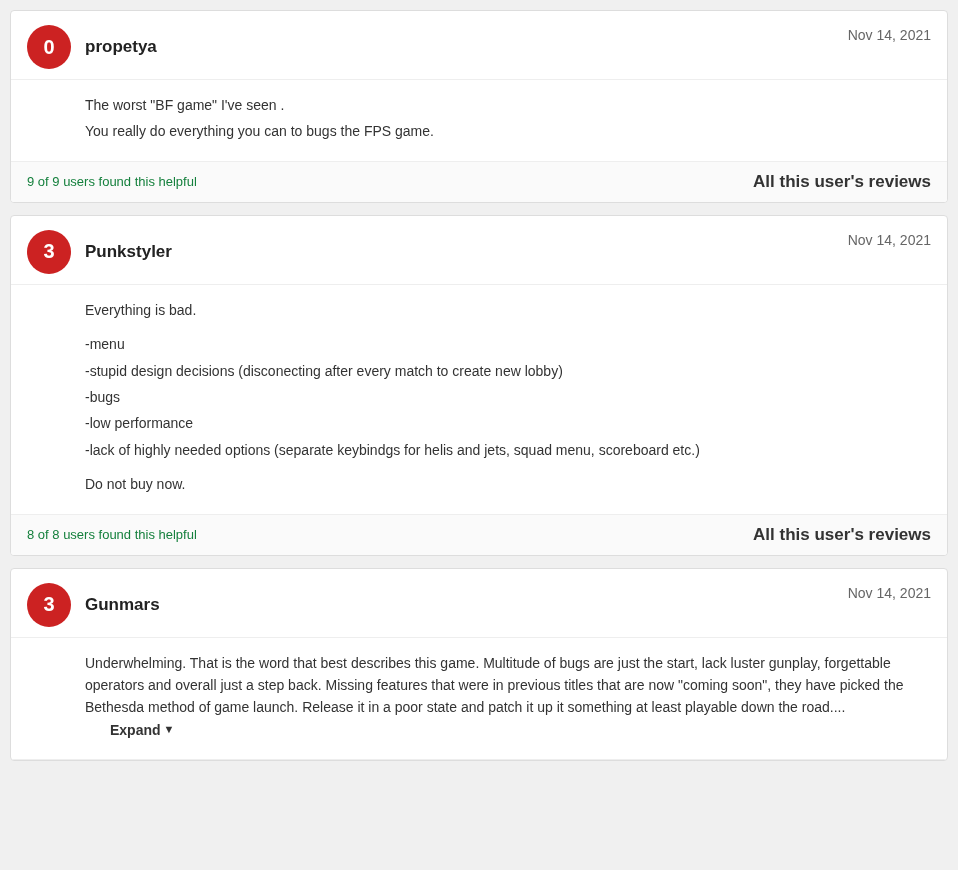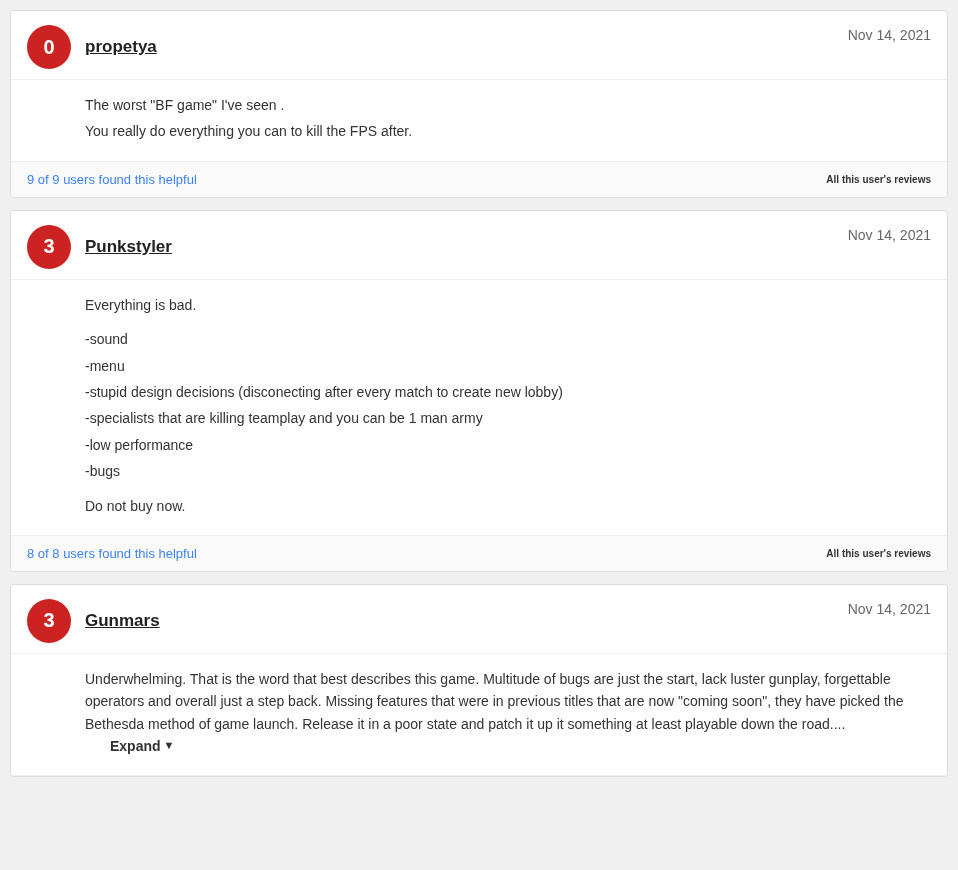--- a/index.html
+++ b/index.html
@@ -36,21 +36,20 @@
       flex-shrink: 0;
       margin-right: 14px;
     }
     .user-info {
       flex: 1;
     }
     .username {
       font-size: 17px;
       font-weight: bold;
       color: #222;
-      text-decoration: underline;
     }
     .review-date {
       font-size: 14px;
       color: #666;
       white-space: nowrap;
       margin-left: auto;
       align-self: flex-start;
       padding-top: 2px;
     }
     .review-body {
@@ -68,24 +67,24 @@
     }
     .review-footer {
       display: flex;
       align-items: center;
       justify-content: space-between;
       padding: 10px 16px;
       background: #fafafa;
     }
     .helpful-text {
       font-size: 13px;
-      color: #3b82f6;
+      color: #15803d;
     }
     .all-reviews-link {
-      font-size: 10px;
+      font-size: 17px;
       font-weight: bold;
       color: #333;
       text-decoration: none;
       cursor: pointer;
     }
     .expand-btn {
       font-weight: bold;
       color: #333;
       cursor: pointer;
       display: inline-flex;
@@ -104,44 +103,43 @@
     <div class="review-card">
       <div class="review-header">
         <div class="avatar">0</div>
         <div class="user-info">
           <div class="username">propetya</div>
         </div>
         <div class="review-date">Nov 14, 2021</div>
       </div>
       <div class="review-body">
         <p>The worst "BF game" I've seen .</p>
-        <p>You really do everything you can to kill the FPS after.</p>
+        <p>You really do everything you can to bugs the FPS game.</p>
       </div>
       <div class="review-footer">
         <span class="helpful-text">9 of 9 users found this helpful</span>
         <span class="all-reviews-link">All this user's reviews</span>
       </div>
     </div>
     <div class="review-card">
       <div class="review-header">
         <div class="avatar">3</div>
         <div class="user-info">
           <div class="username">Punkstyler</div>
         </div>
         <div class="review-date">Nov 14, 2021</div>
       </div>
       <div class="review-body">
         <p>Everything is bad.</p>
         <div class="spacer"></div>
-        <p>-sound</p>
         <p>-menu</p>
         <p>-stupid design decisions (disconecting after every match to create new lobby)</p>
-        <p>-specialists that are killing teamplay and you can be 1 man army</p>
+        <p>-bugs</p>
         <p>-low performance</p>
-        <p>-bugs</p>
+        <p>-lack of highly needed options (separate keybindgs for helis and jets, squad menu, scoreboard etc.)</p>
         <div class="spacer"></div>
         <p>Do not buy now.</p>
       </div>
       <div class="review-footer">
         <span class="helpful-text">8 of 8 users found this helpful</span>
         <span class="all-reviews-link">All this user's reviews</span>
       </div>
     </div>
     <div class="review-card">
       <div class="review-header">

